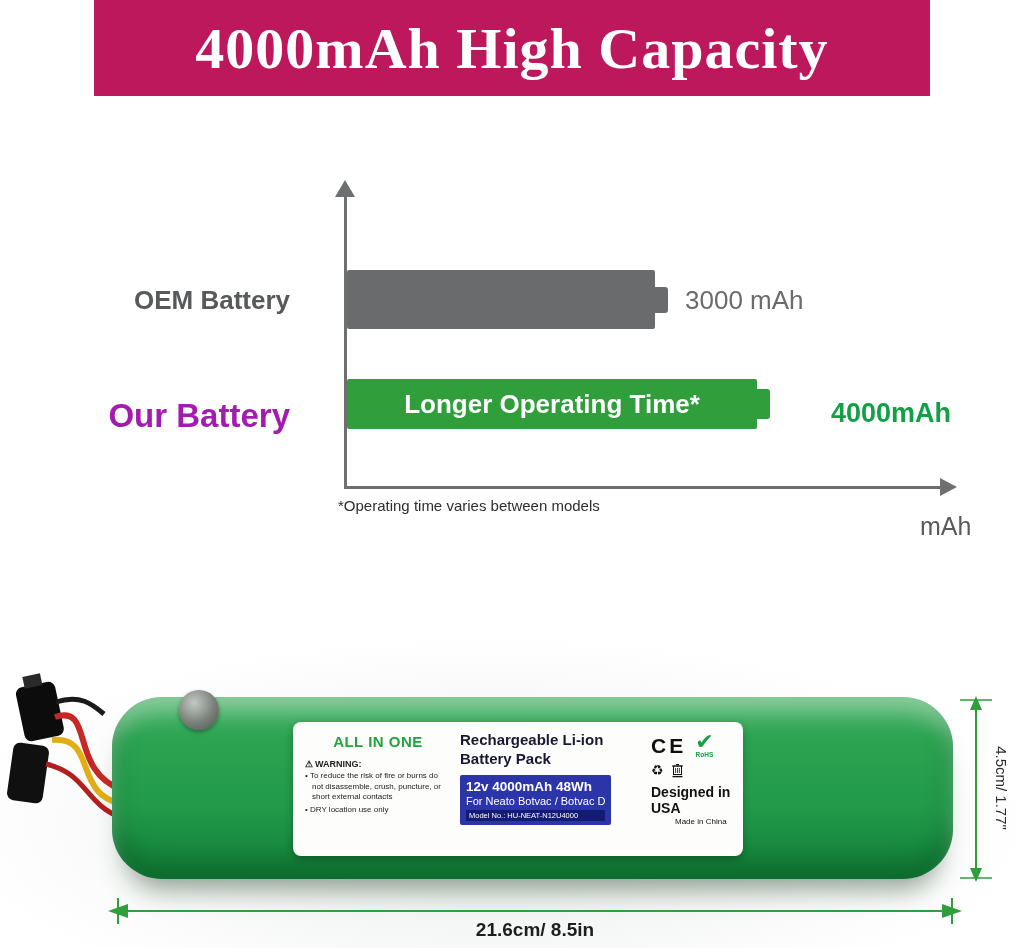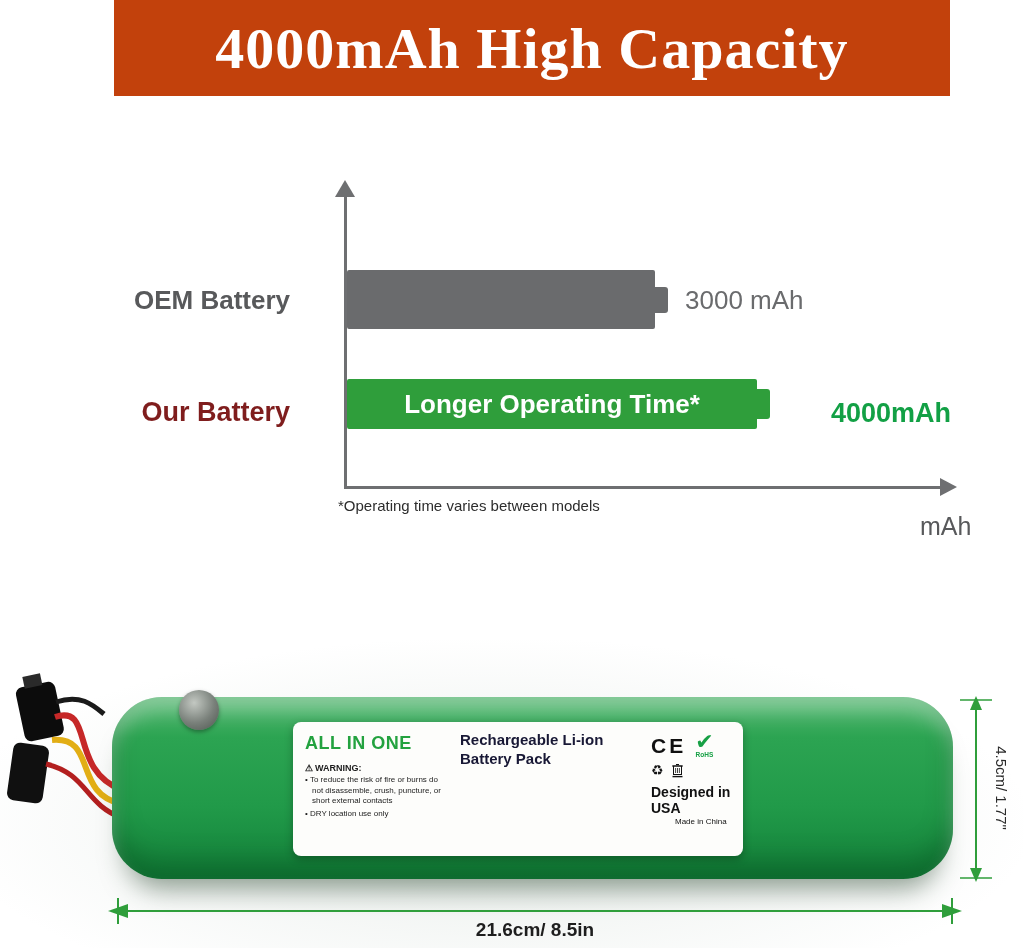--- a/index.html
+++ b/index.html
@@ -23,21 +23,21 @@
            border-left:17px solid #6e6f71;}
   .bar{position:absolute;border-radius:2px;}
   .bar .nub{position:absolute;right:-13px;top:50%;transform:translateY(-50%);
             width:13px;height:26px;background:inherit;border-radius:0 3px 3px 0;}
   .bar-oem{left:347px;top:270px;height:59px;}
   .bar-ours{left:347px;top:379px;height:50px;display:flex;align-items:center;justify-content:center;}
   .bar-ours .nub{height:30px;}
   .bar-inner{color:#fff;font-weight:700;font-size:26px;white-space:nowrap;}
   .row-label{position:absolute;text-align:right;white-space:nowrap;font-weight:bold;}
   .label-oem{left:110px;top:285px;width:180px;font-size:26px;color:#58595b;}
-  .label-ours{left:100px;top:397px;width:190px;font-size:27px;color:#7f1d1d;}
+  .label-ours{left:100px;top:397px;width:190px;font-size:33px;color:#a21caf;}
   .value-label{position:absolute;white-space:nowrap;}
   .value-oem{top:285px;font-size:26px;color:#6a6b6d;}
   .value-ours{top:398px;font-size:27px;color:#12a045;font-weight:700;}
   .footnote{position:absolute;left:338px;top:497px;font-size:15px;color:#2d2d2d;}
   .xlabel{position:absolute;left:920px;top:512px;font-size:25px;color:#58595b;}
 
   
   .photo-bg{position:absolute;left:0;top:640px;width:1024px;height:308px;
             background:radial-gradient(ellipse at 48% 60%, rgba(185,200,190,.32), rgba(255,255,255,0) 72%);}
   .wires{position:absolute;left:0;top:652px;}
@@ -45,21 +45,21 @@
            background:linear-gradient(180deg,#57b873 0%,#2ca452 22%,#219a49 60%,#13813a 100%);
            box-shadow:inset 0 14px 18px rgba(255,255,255,.30), inset 0 -18px 26px rgba(0,60,20,.35),
                       0 24px 26px -14px rgba(40,70,45,.5);}
   .wrap-dot{position:absolute;left:179px;top:690px;width:40px;height:40px;border-radius:50%;
             background:radial-gradient(circle at 38% 32%, #c3c8c2, #79807a 55%, #4e554f 100%);
             box-shadow:0 2px 4px rgba(0,0,0,.35);}
   .battery-label{position:absolute;left:293px;top:722px;width:450px;height:134px;background:#fdfdfb;
                  border-radius:8px;box-shadow:0 3px 8px rgba(0,0,0,.28);
                  display:flex;gap:9px;padding:9px 10px 8px 12px;box-sizing:border-box;}
   .col1{width:146px;}
-  .brand{color:#23a23f;font-weight:700;font-size:18px;text-align:left;letter-spacing:.5px;margin-top:2px;}
+  .brand{color:#23a23f;font-weight:700;font-size:15px;text-align:center;letter-spacing:.5px;margin-top:2px;}
   .warning{margin-top:9px;color:#1c1c1c;}
   .warn-head{font-size:9px;font-weight:700;}
   .warn-icon{font-size:9px;margin-right:2px;}
   .warn-line{font-size:8px;line-height:1.32;padding-left:7px;text-indent:-7px;margin-top:2px;}
   .warn-line::before{content:"• ";}
   .col2{width:182px;}
   .ptitle{font-size:15px;font-weight:700;color:#181835;line-height:1.25;}
   .specbox{margin-top:6px;color:#fff;padding:4px 6px;border-radius:2px;width:fit-content;}
   .spec1{font-size:13.5px;font-weight:700;white-space:nowrap;}
   .spec2{font-size:11px;margin-top:1px;white-space:nowrap;}
@@ -81,21 +81,21 @@
               font-size:15px;color:#2b2b2b;white-space:nowrap;}
   .hdim{position:absolute;left:102px;top:894px;}
   .hdim-label{position:absolute;left:360px;top:919px;width:350px;text-align:center;
               font-size:19px;font-weight:700;color:#1e1e1e;}
 </style>
 </head>
 <body>
 
 <div class="page">
 
-  <div class="banner" style="background: #c2410c; margin-left: 20px;">
+  <div class="banner" style="background: #be185d;">
     <span class="banner-title">4000mAh High Capacity</span>
   </div>
 
   <div>
     <div class="y-arrow"></div>
     <div class="y-axis"></div>
     <div class="x-axis"></div>
     <div class="x-arrow"></div>
 
     <div class="row-label label-oem">OEM Battery</div>
@@ -140,20 +140,25 @@
           <span class="warn-icon">⚠</span><span>WARNING:</span>
         </div>
         <div class="warn-line">To reduce the risk of fire or burns do not disassemble, crush, puncture, or short external contacts</div>
         <div class="warn-line">DRY location use only</div>
       </div>
     </div>
 
     <div class="col2">
       <div class="ptitle">Rechargeable Li-ion</div>
       <div class="ptitle">Battery Pack</div>
+      <div class="specbox" style="background: rgb(43, 52, 168);">
+        <div class="spec1">12v 4000mAh 48Wh</div>
+        <div class="spec2">For Neato Botvac / Botvac D</div>
+        <div class="spec3">Model No.: HU-NEAT-N12U4000</div>
+      </div>
     </div>
 
     <div class="col3">
       <div class="certs">
         <span class="ce">CE</span>
         <span class="rohs-wrap">
           <span class="check">✔</span>
           <span class="rohs-text">RoHS</span>
         </span>
       </div>

